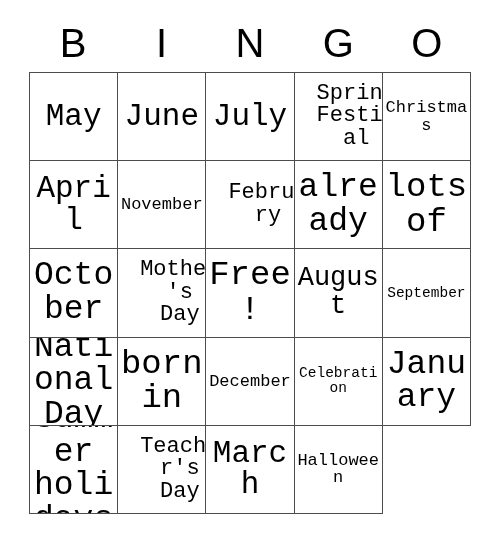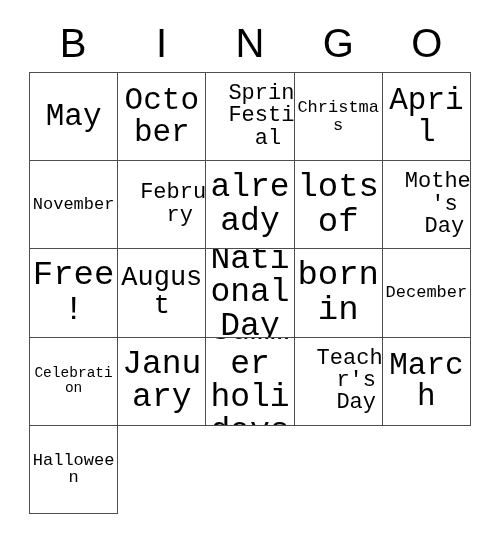--- a/index.html
+++ b/index.html
@@ -101,21 +101,24 @@
     <div class="header-letter">G</div>
     <div class="header-letter">O</div>
   </div>
 
   <div id="bingo-grid">
 
     <div class="bingo-cell fs-xl">
         <span class="cell-text">May</span>
       </div>
     <div class="bingo-cell fs-xl">
-        <span class="cell-text">October</span>
+        <span class="cell-text">June</span>
+      </div>
+    <div class="bingo-cell fs-xl">
+        <span class="cell-text">July</span>
       </div>
     <div class="bingo-cell fs-sm">
         <span class="cell-text">Spring
 Festival</span>
       </div>
     <div class="bingo-cell fs-xs">
         <span class="cell-text">Christmas</span>
       </div>
 
     <div class="bingo-cell fs-xl">
@@ -128,29 +131,35 @@
         <span class="cell-text">February</span>
       </div>
     <div class="bingo-cell fs-md">
         <span class="cell-text">already</span>
       </div>
     <div class="bingo-cell fs-xxl">
         <span class="cell-text">lots
 of</span>
       </div>
 
+    <div class="bingo-cell fs-md">
+        <span class="cell-text">October</span>
+      </div>
     <div class="bingo-cell fs-sm">
         <span class="cell-text">Mother's
 Day</span>
       </div>
     <div class="bingo-cell fs-xxl">
         <span class="cell-text">Free!</span>
       </div>
     <div class="bingo-cell fs-lg">
         <span class="cell-text">August</span>
+      </div>
+    <div class="bingo-cell fs-xxs">
+        <span class="cell-text">September</span>
       </div>
 
     <div class="bingo-cell fs-md">
         <span class="cell-text">National
 Day</span>
       </div>
     <div class="bingo-cell fs-xxl">
         <span class="cell-text">born
 in</span>
       </div>

